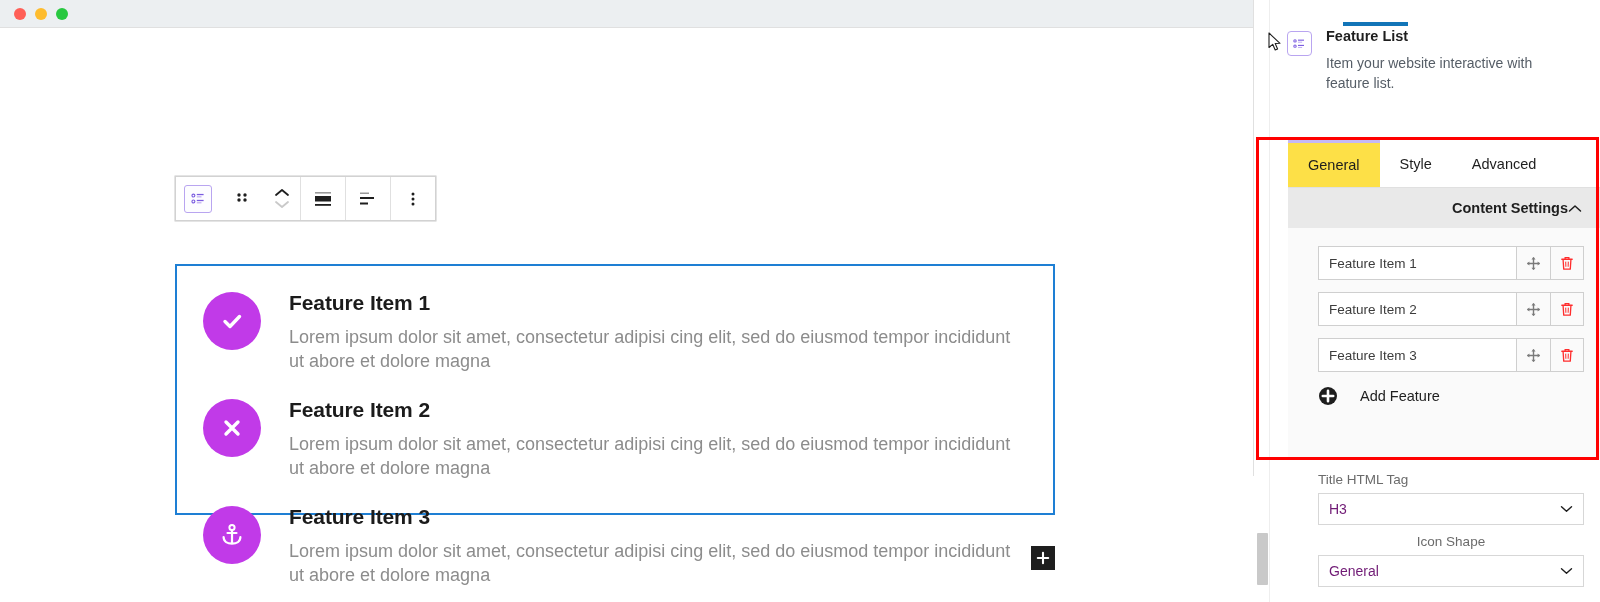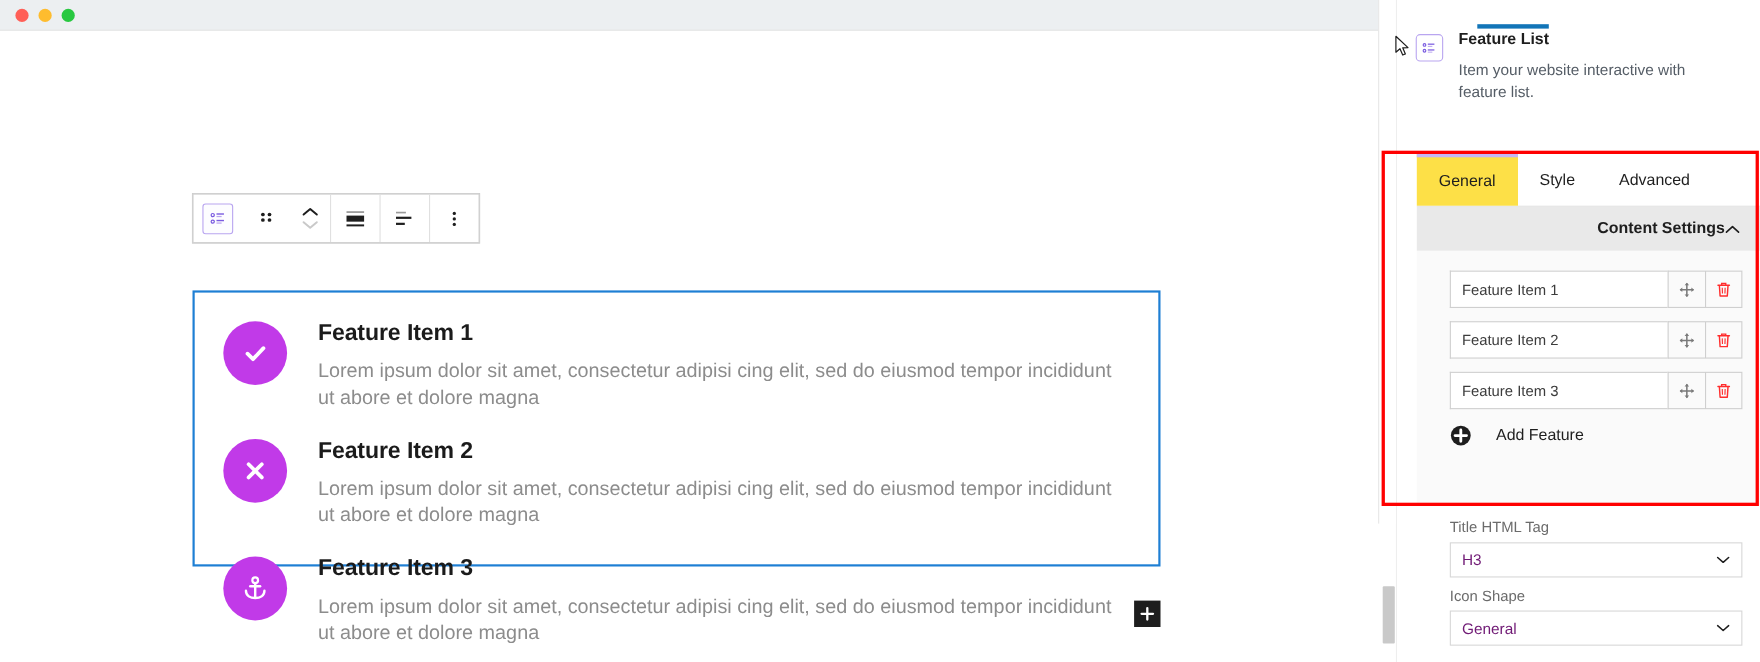--- a/index.html
+++ b/index.html
@@ -400,21 +400,21 @@
       <div class="field-group" style="top:472px;">
         <div class="field-label">Title HTML Tag</div>
         <div class="field-select">
           <span>H3</span>
           <svg width="13" height="8" viewBox="0 0 13 8">
             <path d="M1.5 1.8 L6.5 6.2 L11.5 1.8" fill="none" stroke="#1e1e1e" stroke-width="1.4" stroke-linecap="round" stroke-linejoin="round"></path>
           </svg>
         </div>
       </div>
 
-      <div class="field-group" style="top:534px;">
+      <div class="field-group" style="top:534px;text-align:center;">
         <div class="field-label">Icon Shape</div>
         <div class="field-select">
           <span>General</span>
           <svg width="13" height="8" viewBox="0 0 13 8">
             <path d="M1.5 1.8 L6.5 6.2 L11.5 1.8" fill="none" stroke="#1e1e1e" stroke-width="1.4" stroke-linecap="round" stroke-linejoin="round"></path>
           </svg>
         </div>
       </div>
 
     </div>

